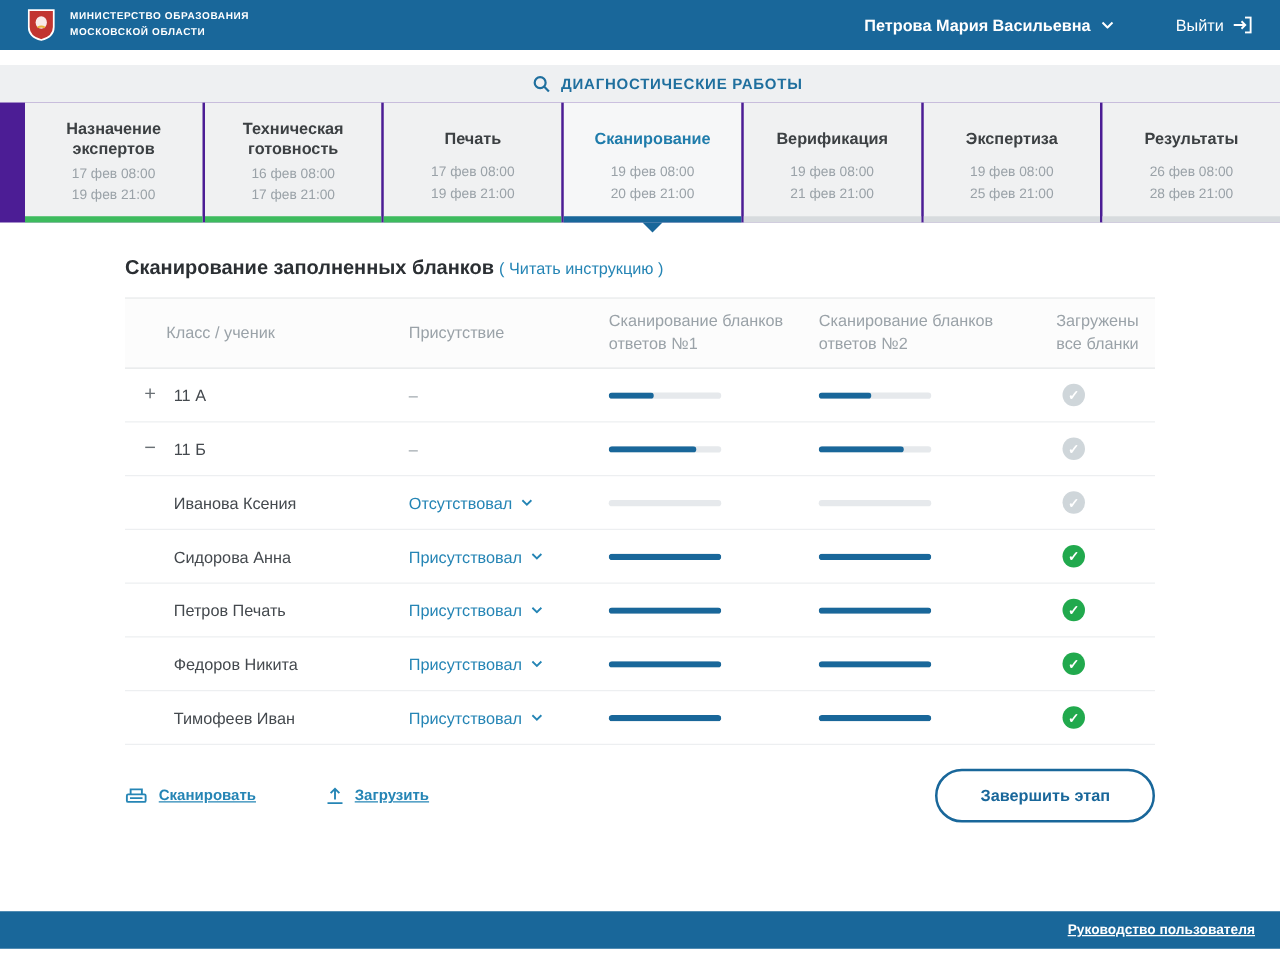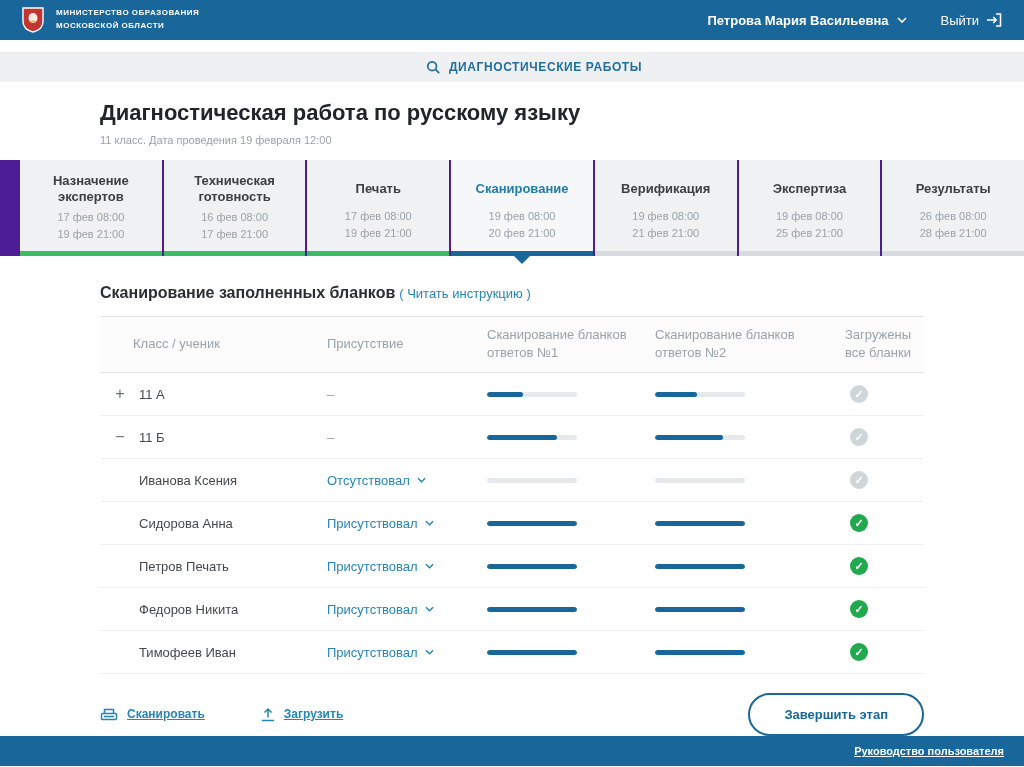--- a/index.html
+++ b/index.html
@@ -7,21 +7,21 @@
   body {
     font-family: "Liberation Sans", sans-serif;
     background:#ffffff; color:#3f454a; overflow:hidden;
   }
   .app { width:1024px; height:759px; display:flex; flex-direction:column; position:relative; background:#fff; }
 
   
   .header { height:40px; background:#19679a; display:flex; align-items:center; padding:0 22px; color:#fff; flex:0 0 auto; }
   .logo { width:22px; height:26px; flex:0 0 auto; }
   .org { margin-left:12px; font-size:8px; font-weight:bold; letter-spacing:.5px; line-height:1.6; text-transform:uppercase; }
-  .header-right { margin-left:auto; display:flex; align-items:flex-end; gap:34px; }
+  .header-right { margin-left:auto; display:flex; align-items:flex-end; gap:50px; }
   .user { display:flex; align-items:center; gap:8px; font-size:13px; font-weight:bold; cursor:pointer; }
   .logout { display:flex; align-items:center; gap:7px; font-size:13px; cursor:pointer; }
 
   
   .subnav { margin-top:12px; height:30px; background:#eef0f2; display:flex; align-items:center; justify-content:center; gap:9px; flex:0 0 auto;padding-left:44px; }
   .subnav-label { color:#1f6f9e; font-weight:bold; font-size:12px; letter-spacing:.6px; cursor:pointer; }
 
   
   .titleblock { padding:18px 100px 14px 100px; }
   .page-title { font-size:22px; font-weight:bold; color:#212529; }
@@ -108,24 +108,20 @@
   </div>
 
   <div class="subnav">
     <svg width="14" height="14" viewBox="0 0 16 16">
         <circle cx="7" cy="7" r="5" fill="none" stroke="#1f6f9e" stroke-width="2"></circle>
         <line x1="10.8" y1="10.8" x2="15" y2="15" stroke="#1f6f9e" stroke-width="2"></line>
       </svg>
     <span class="subnav-label">ДИАГНОСТИЧЕСКИЕ РАБОТЫ</span>
   </div>
 
-  <div class="titleblock">
-    <div class="page-title">Диагностическая работа по русскому языку</div>
-    <div class="page-subtitle">11 класс. Дата проведения 19 февраля 12:00</div>
-  </div>
 
   <div class="stepper">
     <div class="step done">
       <div class="label">Назначение экспертов</div>
       <div class="dates"><span>17 фев 08:00</span><br><span>19 фев 21:00</span></div>
     </div>
     <div class="step done">
       <div class="label">Техническая готовность</div>
       <div class="dates"><span>16 фев 08:00</span><br><span>17 фев 21:00</span></div>
     </div>

